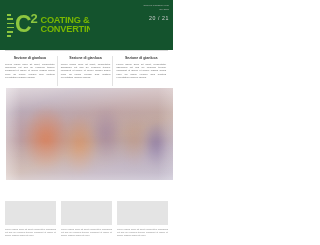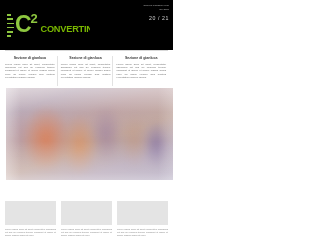--- a/index.html
+++ b/index.html
@@ -16,21 +16,21 @@
     color: #4a4a4a;
   }
 
   
   .page-header {
     position: absolute;
     top: 0;
     left: 0;
     width: 173px;
     height: 50px;
-    background: #000000;
+    background: #14532d;
   }
 
   .logo-block {
     position: absolute;
     left: 7px;
     top: 13px;
     display: flex;
     align-items: center;
   }
 
@@ -244,21 +244,21 @@
     <span class="logo-ticks">
       <i></i>
         <i></i>
         <i></i>
         <i></i>
         <i></i>
         <i></i>
     </span>
     <span class="logo-mark"><span>C</span><span class="sup">2</span></span>
     <span class="logo-words">
-      <br>
+      <span>COATING &amp;</span><br>
       <span>CONVERTING</span>
     </span>
   </div>
 
   <div class="header-meta">
     <div class="meta-line">www.c2-magazine.com</div>
     <div class="meta-line second">jan 2021</div>
     <div class="folio">20 / 21</div>
   </div>
 

